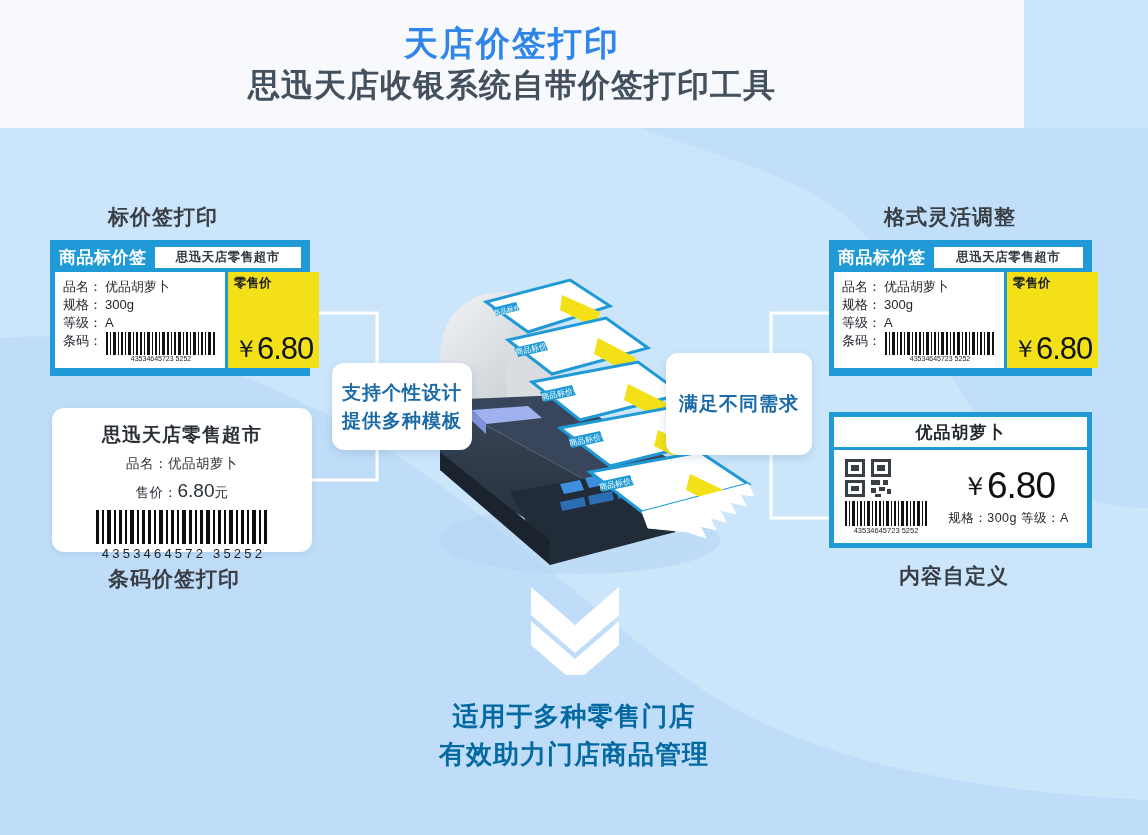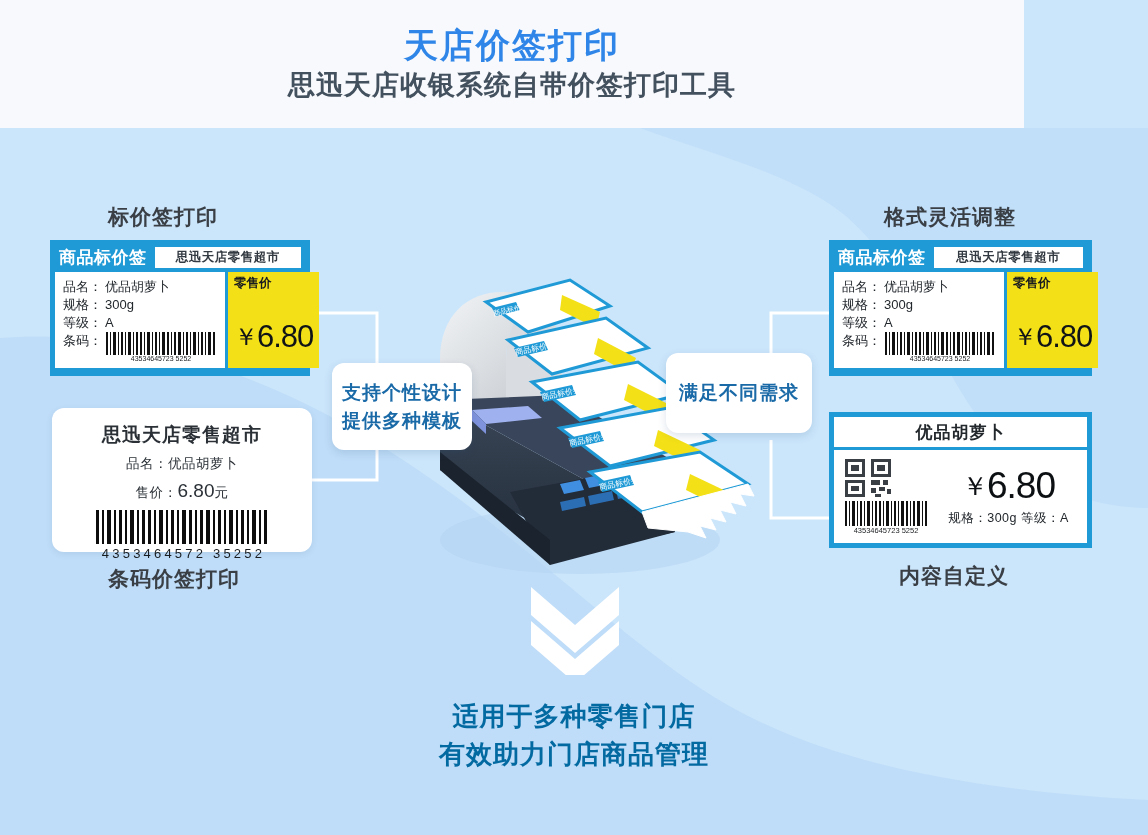--- a/index.html
+++ b/index.html
@@ -15,21 +15,21 @@
   .header{
     position:absolute;left:0;top:0;width:1024px;height:128px;
     background:#f7f9fc;z-index:20;
     display:flex;flex-direction:column;align-items:center;justify-content:center;
   }
   .header-title{
     font-size:34px;font-weight:bold;color:#2f86e8;letter-spacing:2px;
     line-height:1.1;margin:0 0 6px 0;
   }
   .header-sub{
-    font-size:27px;font-weight:bold;color:#43505e;letter-spacing:1px;line-height:1.1;
+    font-size:32px;font-weight:bold;color:#43505e;letter-spacing:1px;line-height:1.1;
   }
 
   
   .bg-waves{position:absolute;left:0;top:128px;width:1148px;height:707px;z-index:0;}
 
   
   .connectors{position:absolute;left:0;top:128px;width:1148px;height:707px;z-index:1;}
 
   
   .sec-head{
@@ -61,21 +61,21 @@
   .tag-info{
     background:#ffffff;flex:1;padding:6px 8px 4px 8px;box-sizing:border-box;
   }
   .tag-row{
     display:flex;align-items:flex-start;font-size:13px;color:#22272c;
     line-height:17px;margin-bottom:1px;white-space:nowrap;
   }
   .tag-row .k{min-width:42px;}
   .tag-price{
     background:#f3e016;width:104px;box-sizing:border-box;
-    padding:5px 6px 16px 6px;display:flex;flex-direction:column;justify-content:space-between;
+    padding:5px 6px 4px 6px;display:flex;flex-direction:column;justify-content:space-between;
   }
   .tag-price-label{font-size:12.5px;color:#1a1d20;font-weight:bold;line-height:1;}
   .tag-price-value{
     font-size:31px;color:#111417;line-height:1;letter-spacing:-1px;white-space:nowrap;
   }
   .tag-price-value .yen{font-size:24px;vertical-align:2px;}
 
   
   .barcode{display:block;}
   .barcode-digits{
@@ -119,21 +119,21 @@
   .ccard-digits{font-size:7.5px;color:#1a1d20;text-align:center;line-height:9px;width:84px;}
 
   
   .callout{
     position:absolute;background:#ffffff;border-radius:12px;z-index:9;
     box-shadow:0 3px 9px rgba(40,80,130,.16);
     display:flex;flex-direction:column;align-items:center;justify-content:center;
     color:#1a6aa8;font-size:19px;font-weight:bold;line-height:28px;letter-spacing:1px;
   }
   #callout-left{left:332px;top:363px;width:140px;height:87px;}
-  #callout-right{left:666px;top:353px;width:146px;height:80px;}
+  #callout-right{left:666px;top:353px;width:146px;height:102px;}
 
   
   .printer{position:absolute;left:410px;top:240px;width:370px;height:370px;z-index:4;}
 
   
   .chevrons{position:absolute;left:525px;top:585px;width:100px;height:90px;z-index:5;}
 
   
   .bottom-cap{
     position:absolute;left:0;top:697px;width:1148px;text-align:center;z-index:7;

